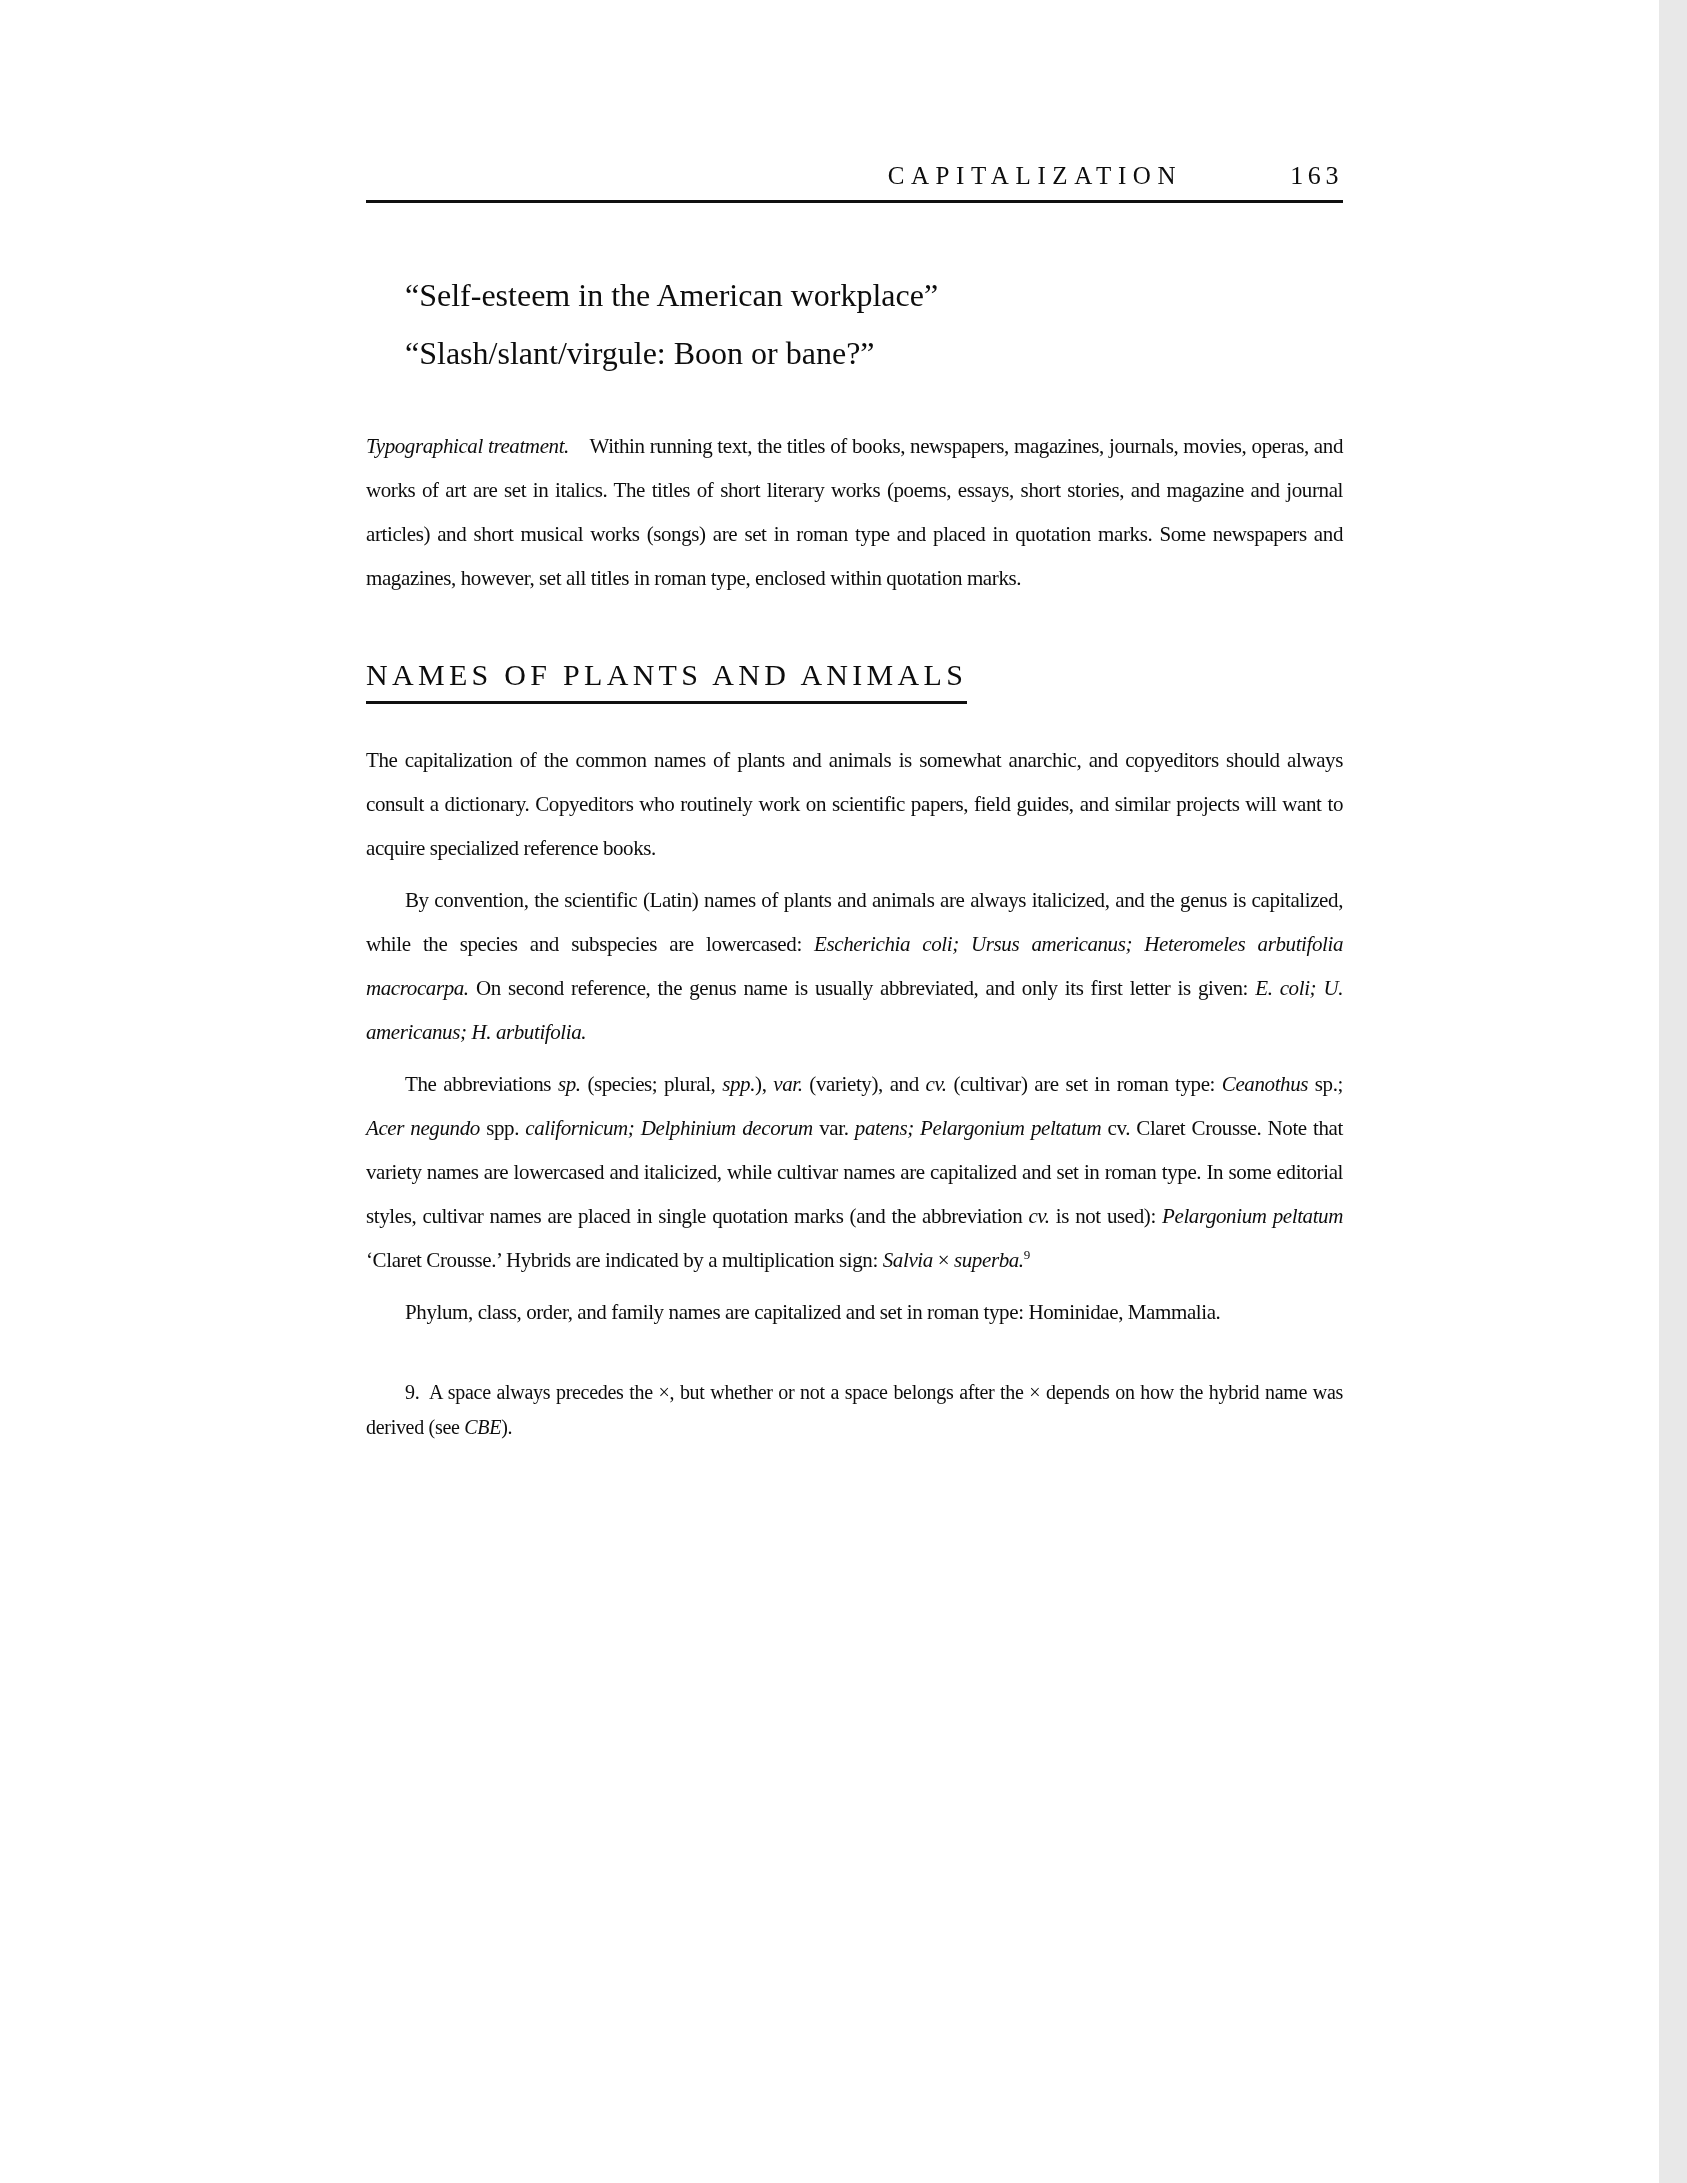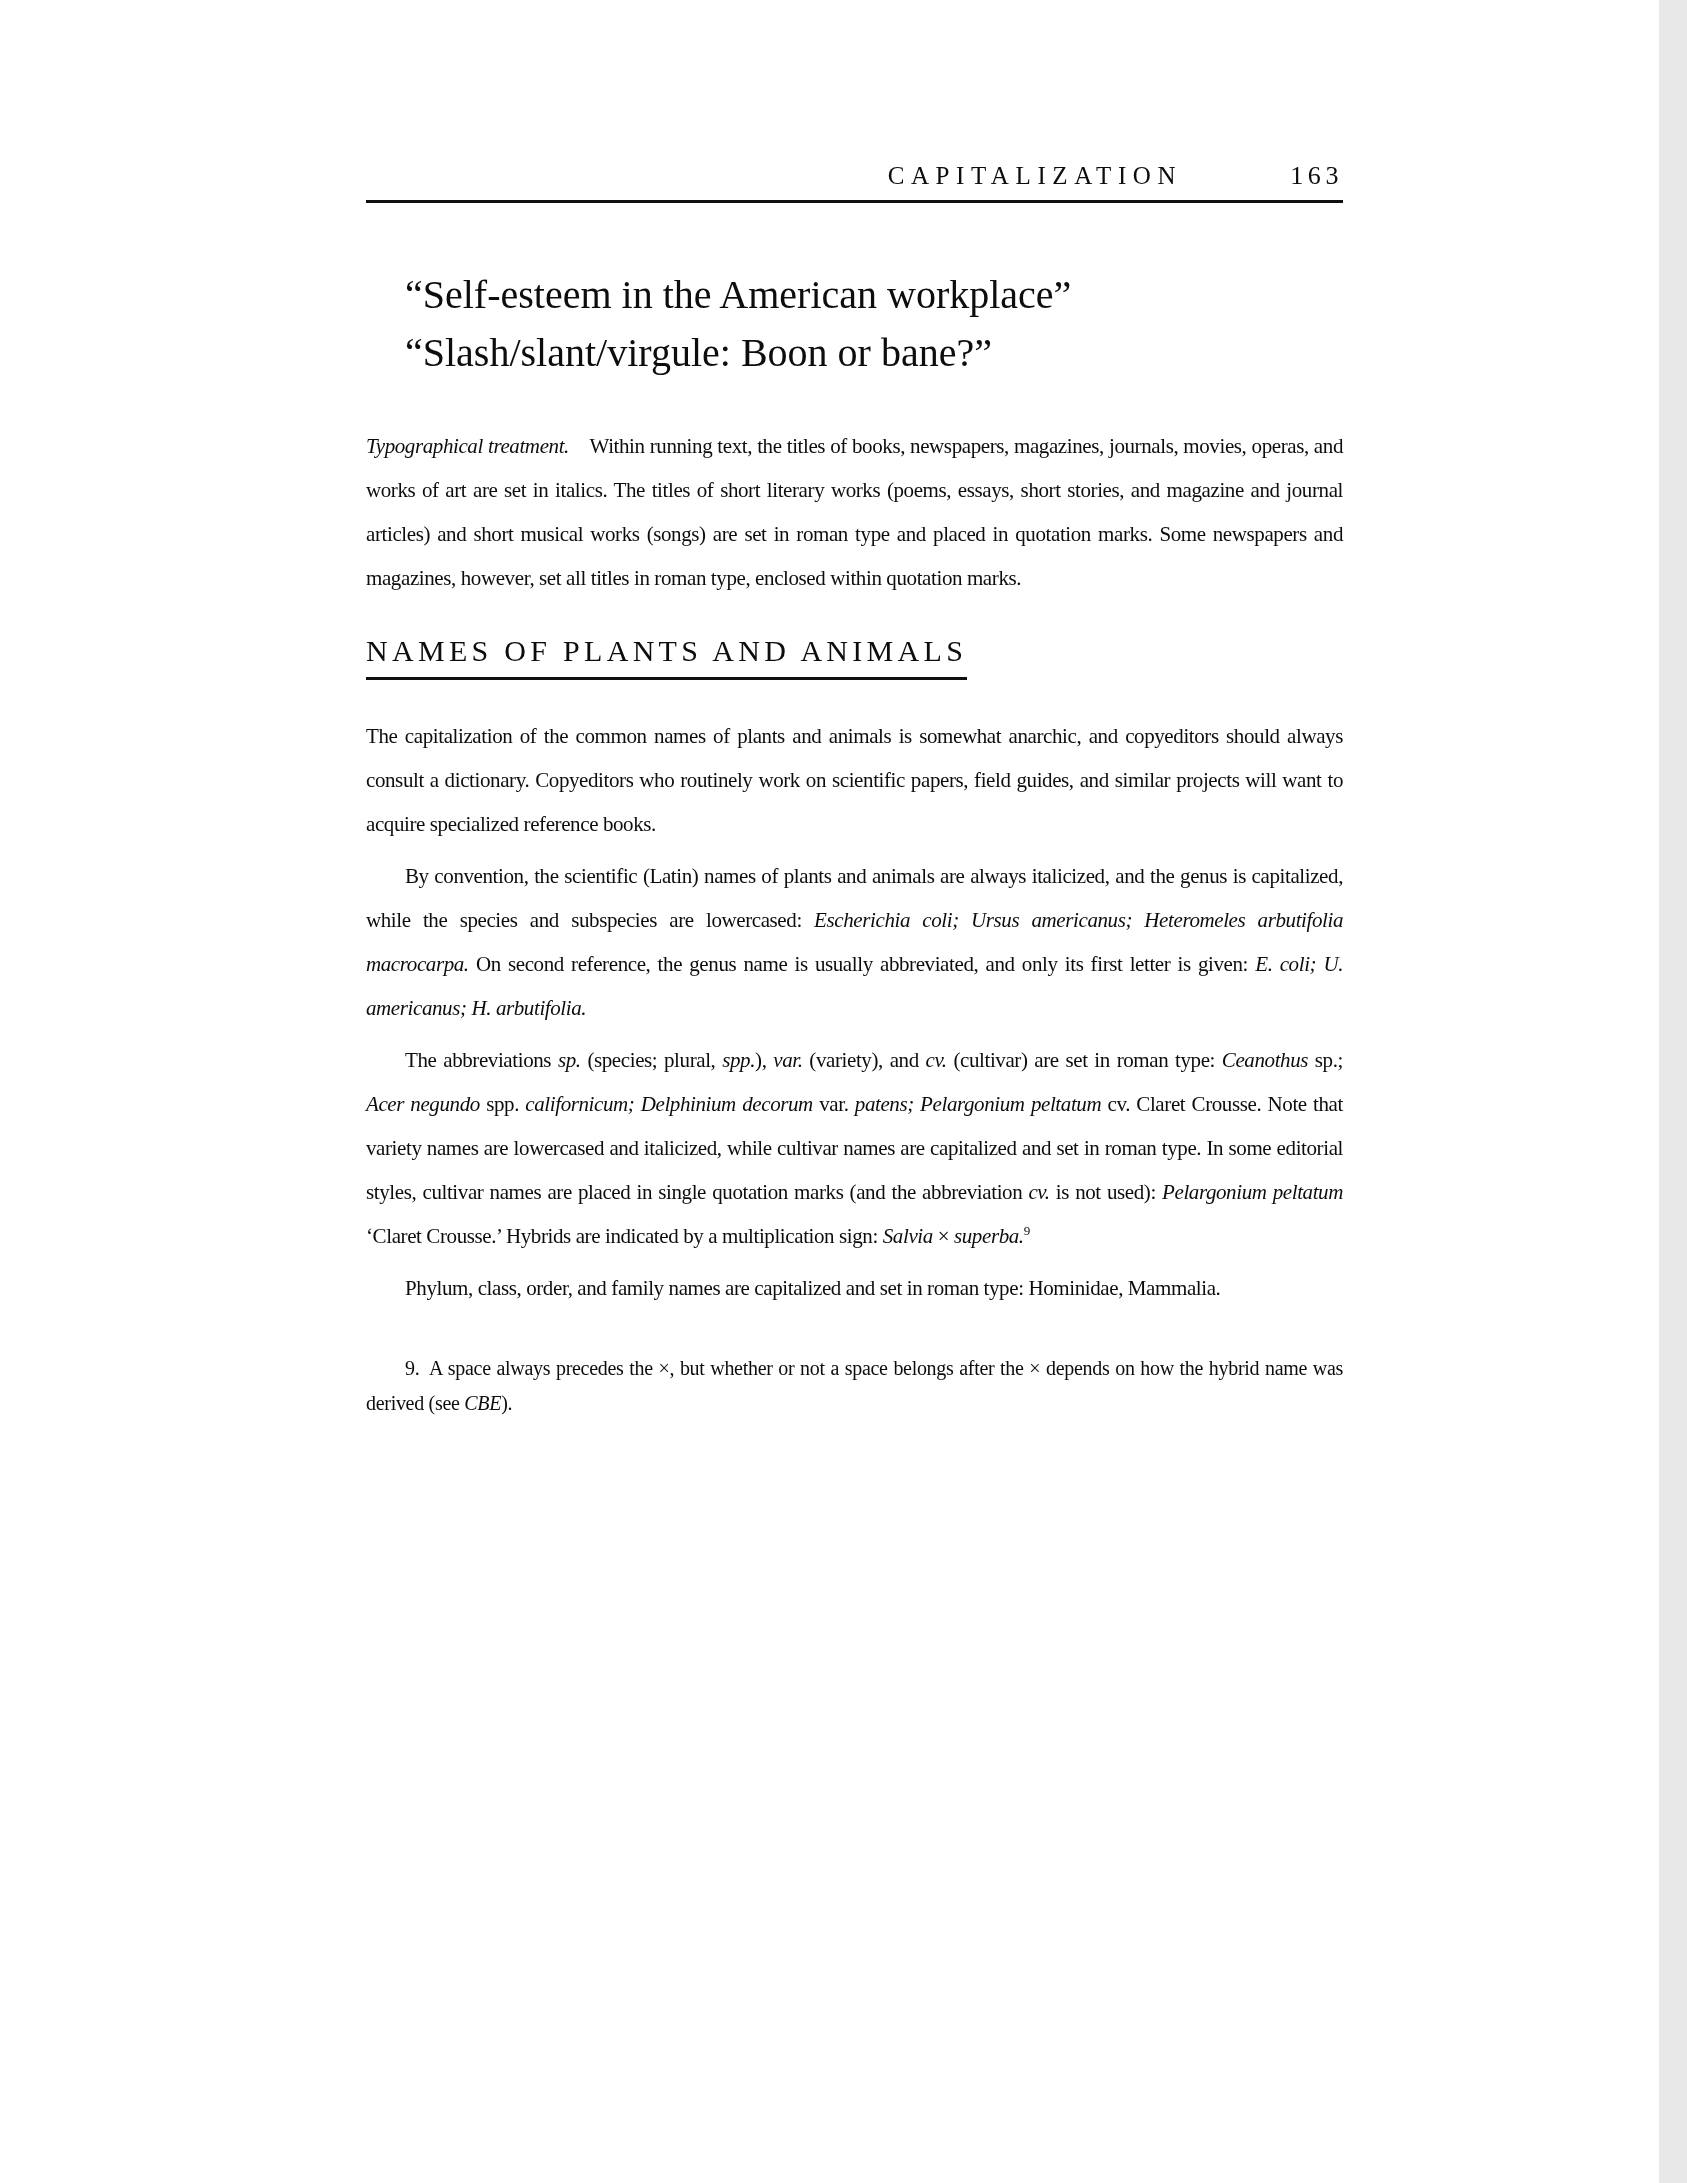--- a/index.html
+++ b/index.html
@@ -48,21 +48,21 @@
     width: 100%;
   }
 
   
   .quotes {
     margin-top: 70px;
   }
   .quote-line {
     margin: 0 0 14px 0;
     padding-left: 39px;
-    font-size: 40px;
+    font-size: 32px;
     line-height: 44px;
   }
 
   
   .para {
     margin: 0;
     font-size: 21px;
     line-height: 44px;
     text-align: justify;
     letter-spacing: -0.4px;
@@ -77,21 +77,21 @@
   }
   .para sup {
     font-size: 62%;
     line-height: 0;
     vertical-align: super;
     font-style: normal;
   }
 
   
   .section-heading-wrap {
-    margin-top: 36px;
+    margin-top: 60px;
   }
   .section-heading {
     display: inline-block;
     margin: 0;
     font-size: 30px;
     font-weight: 400;
     letter-spacing: 4.3px;
     line-height: 30px;
     padding-bottom: 10.6px;
     border-bottom: 3.3px solid #101010;

